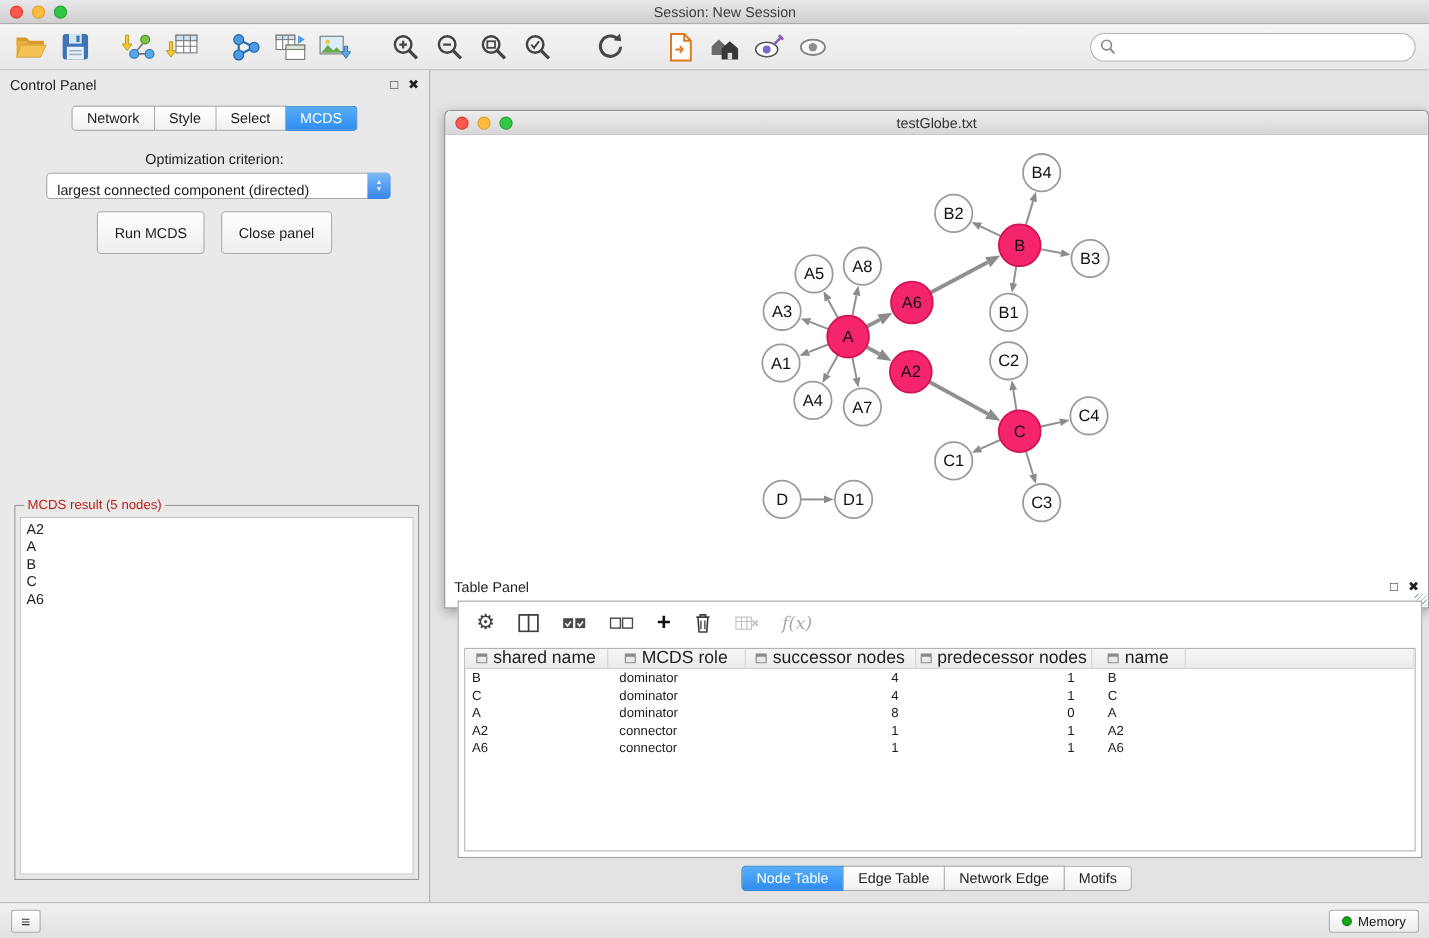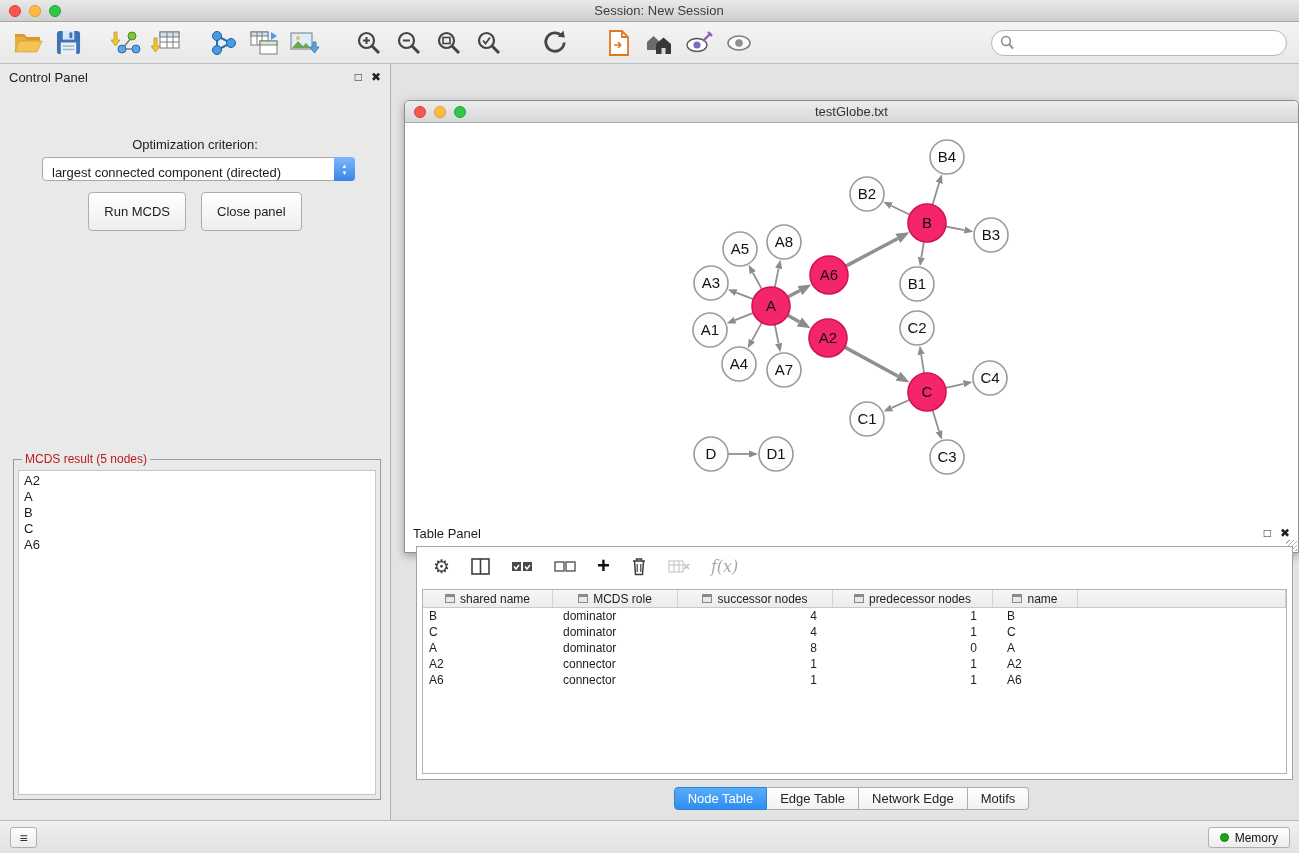--- a/index.html
+++ b/index.html
@@ -75,21 +75,21 @@
   .tp-body{position:absolute;left:12px;right:6px;top:24px;bottom:38px;background:#fff;
     border:1px solid #a3a3a3;}
   .tp-toolbar{height:38px;display:flex;align-items:center;gap:21px;padding:0 16px;}
   .tico{display:flex;align-items:center;justify-content:center;}
   .gear-glyph{font-size:19px;color:#3f3f3f;line-height:1;}
   .plus-glyph{font-size:22px;font-weight:bold;color:#111;line-height:1;}
   .fx-label{font-family:"DejaVu Serif",serif;font-style:italic;font-size:16px;color:#a8a8a8;}
   .grid{position:absolute;left:5px;right:5px;top:42px;bottom:5px;border:1px solid #b3b3b3;
     background:#fff;overflow:hidden;}
   .grid-header{display:flex;background:linear-gradient(#f6f6f6,#ececec);border-bottom:1px solid #c9c9c9;
-    height:18px;font-size:12px;color:#222;}
+    height:18px;font-size:16px;color:#222;}
   .gh-cell{display:flex;align-items:center;justify-content:center;gap:5px;border-right:1px solid #d4d4d4;}
   .sort-ic{width:10px;height:9px;display:inline-block;border:1px solid #8a8a8a;
     border-top:3px solid #8a8a8a;background:#e8e8e8;}
   .grid-row{display:flex;height:16px;line-height:16px;font-size:12px;}
   .gc{overflow:hidden;white-space:nowrap;}
   .c0{width:130px;flex:0 0 auto;} .c1{width:125px;flex:0 0 auto;} .c2{width:155px;flex:0 0 auto;}
   .c3{width:160px;flex:0 0 auto;} .c4{width:85px;flex:0 0 auto;} .cfill{flex:1;}
   .grid-row .c0{padding:0 6px;} .grid-row .c1{padding:0 10px;}
   .grid-row .c2,.grid-row .c3{text-align:right;padding:0 16px;}
   .grid-row .c4{padding:0 14px;}
@@ -264,20 +264,26 @@
 </div>
 
 <div class="control-panel">
   <div class="panel-header">
     <span>Control Panel</span>
     <span class="win-icons">
       <span>□</span>
       <span>✖</span>
     </span>
   </div>
+  <div class="cp-tabs" id="cp-tabs">
+      <div class="seg first">Network</div>
+      <div class="seg">Style</div>
+      <div class="seg">Select</div>
+      <div class="seg last selected">MCDS</div>
+    </div>
   <div class="opt-label">Optimization criterion:</div>
   <div class="dropdown">
     <span>largest connected component (directed)</span>
     <span class="dd-btn">
       <span>▲</span>
       <span>▼</span>
     </span>
   </div>
   <div class="cp-buttons">
     <button class="mac-btn">Run MCDS</button>

